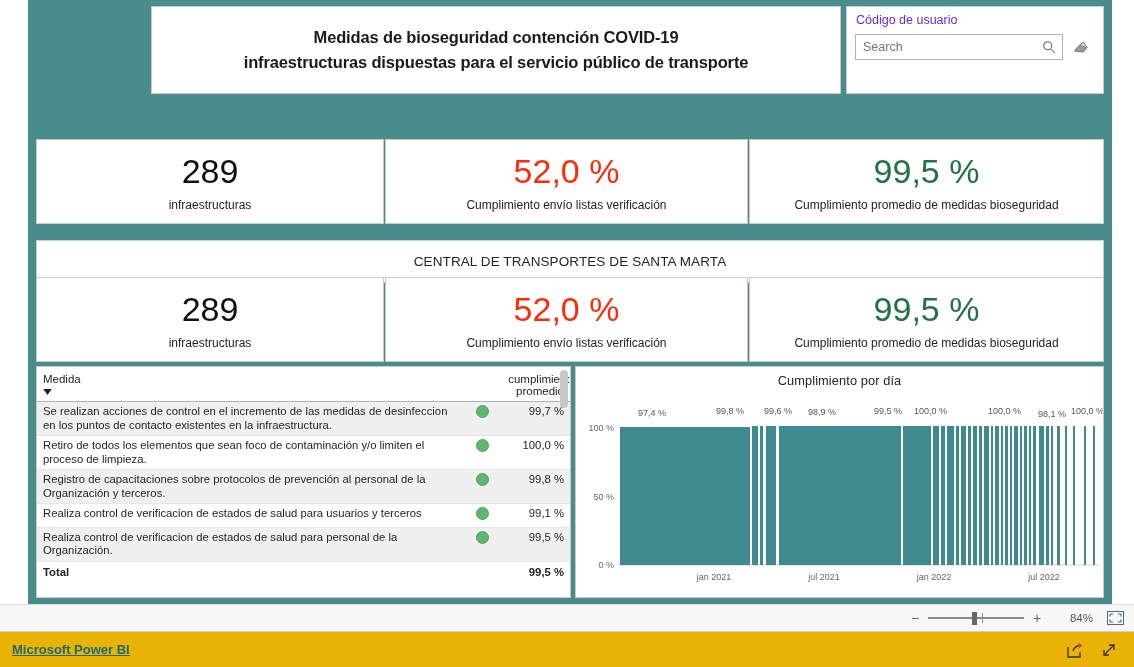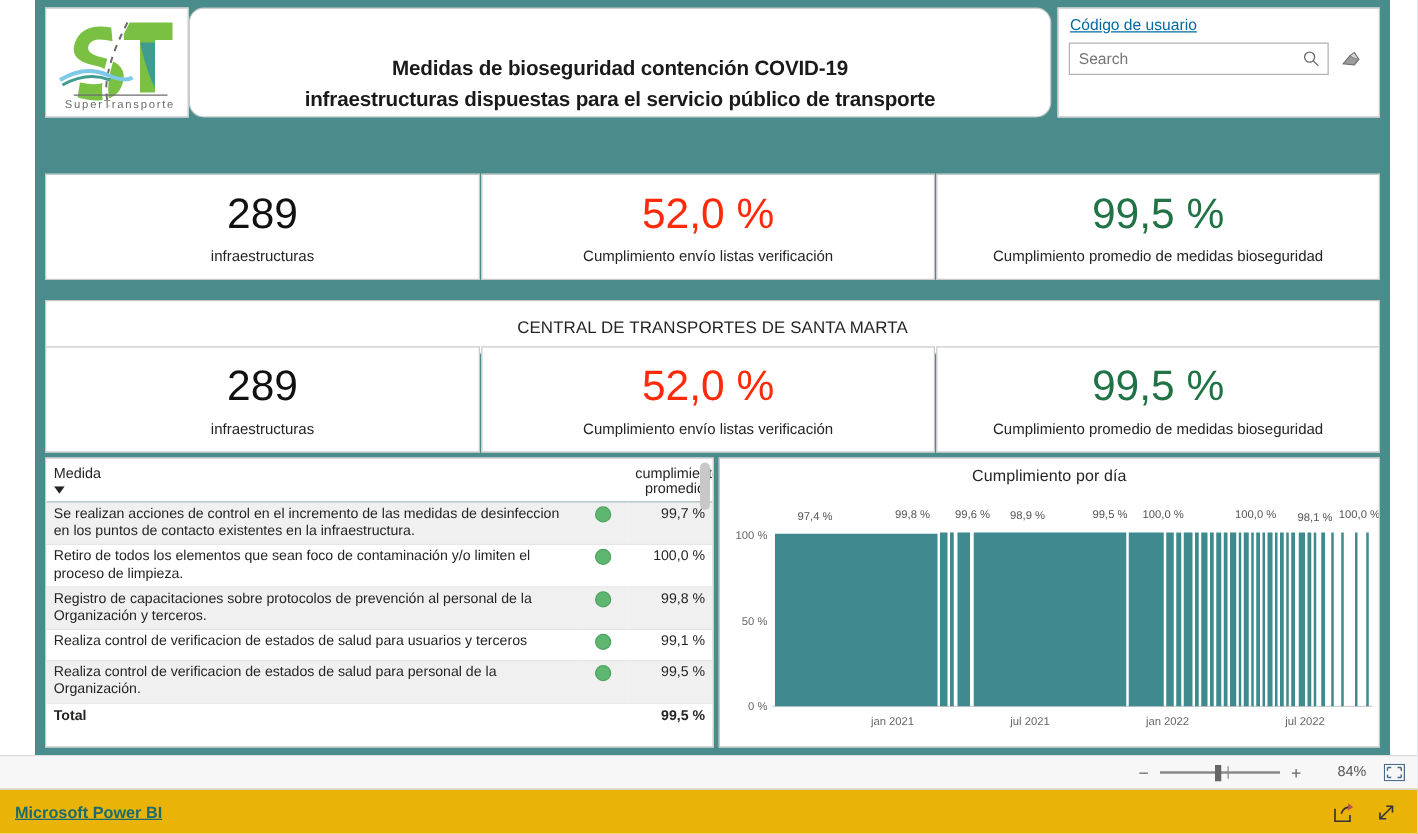--- a/index.html
+++ b/index.html
@@ -30,34 +30,34 @@
     background: #ffffff;
     border: 1px solid #c9c9c9;
   }
 
   
   .logo-tile { left: 8px; top: 6px; width: 115px; height: 88px;
     display: flex; align-items: center; justify-content: center; }
   .logo-svg { width: 104px; height: 80px; display: block; }
 
   .title-tile { left: 123px; top: 6px; width: 690px; height: 88px;
-    display: flex; align-items: flex-end; justify-content: center; border-radius: 12px; }
+    display: flex; align-items: center; justify-content: center; }
   .title-text {
     text-align: center;
     font-family: "Liberation Sans", sans-serif;
     font-weight: bold;
     font-size: 16.5px;
     line-height: 25px;
     color: #1a1a1a;
     letter-spacing: -0.15px;
   }
 
   .search-tile { left: 818px; top: 6px; width: 258px; height: 88px; padding: 5px 8px; }
   .search-label {
-    font-size: 12.5px; color: #0369a1; line-height: 16px; padding-left: 1px; text-decoration: underline;
+    font-size: 12.5px; color: #6d28d9; line-height: 16px; padding-left: 1px;
   }
   .search-row { display: flex; align-items: center; margin-top: 6px; }
   .search-box {
     position: relative;
     flex: 0 0 208px;
     height: 26px;
     border: 1px solid #b3b3b3;
     background: #fff;
     display: flex; align-items: flex-end;
   }
@@ -192,33 +192,20 @@
   .footer-spacer { flex: 1; }
   .footer-icon { width: 18px; height: 18px; margin-right: 16px; cursor: pointer; }
 </style>
 </head>
 <body>
 
 <div class="report-root">
 
   <div class="canvas">
 
-    <div class="tile logo-tile">
-      <svg class="logo-svg" viewBox="0 0 104 80">
-        <path d="M57 8 L96 8 L96 22 L82 22 L82 64 L70 64 L70 22 L57 22 Z" fill="#7ac143"></path>
-        <path d="M70 24 L82 24 L82 60 Q76 50 70 24 Z" fill="#3f9c8f"></path>
-        <path d="M47 12 Q24 8 18 24 Q13 38 32 42 Q48 45 44 53 Q40 60 22 56 L20 68 Q50 76 56 57 Q61 41 40 36 Q26 33 29 26 Q32 19 48 23 Z" fill="#7ac143"></path>
-        <path d="M60 6 Q48 28 44 46 Q40 62 44 76" stroke="#ffffff" stroke-width="5" fill="none"></path>
-        <path d="M60 8 Q49 29 45 46 Q41 62 45 75" stroke="#6b6b6b" stroke-width="1.6" fill="none" stroke-dasharray="5 5"></path>
-        <path d="M6 54 Q26 42 44 50 Q58 56 64 52" stroke="#7fc9e8" stroke-width="3.2" fill="none"></path>
-        <path d="M8 58 Q28 47 46 54" stroke="#3f9c8f" stroke-width="2.4" fill="none"></path>
-        <line x1="17" y1="66" x2="92" y2="66" stroke="#6b6b6b" stroke-width="1"></line>
-        <text x="54" y="76" text-anchor="middle" font-family="Liberation Sans, sans-serif" font-size="9" letter-spacing="1.4" fill="#6b6b6b">SuperTransporte</text>
-      </svg>
-    </div>
 
     <div class="tile title-tile">
       <div class="title-text">
         <div>Medidas de bioseguridad contención COVID-19</div>
         <div>infraestructuras dispuestas para el servicio público de transporte</div>
       </div>
     </div>
 
     <div class="tile search-tile">
       <div class="search-label">Código de usuario</div>

